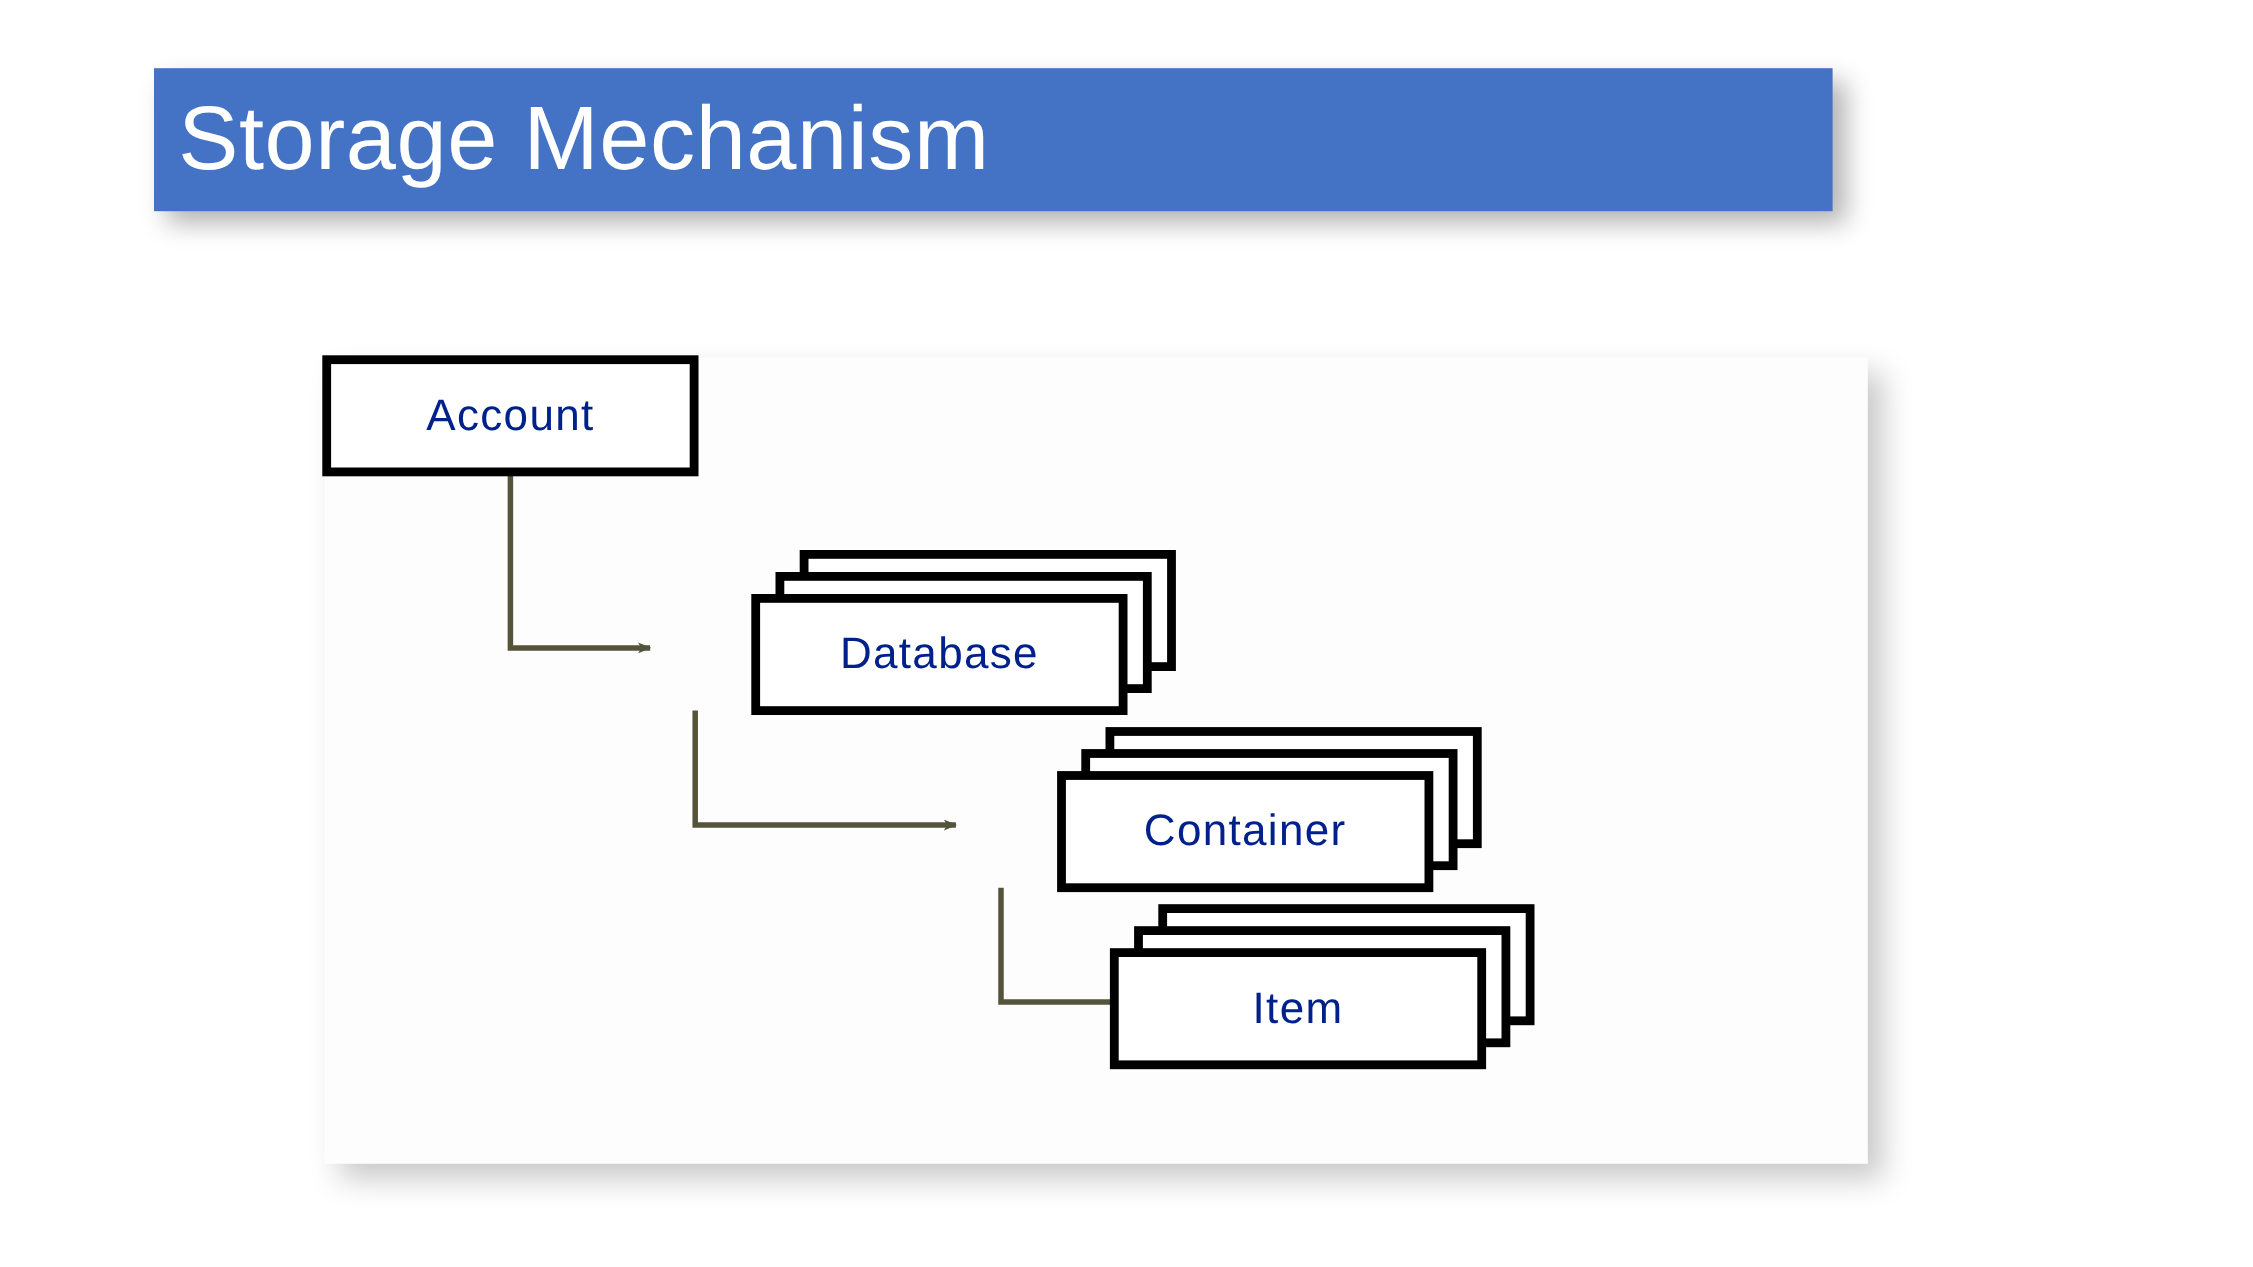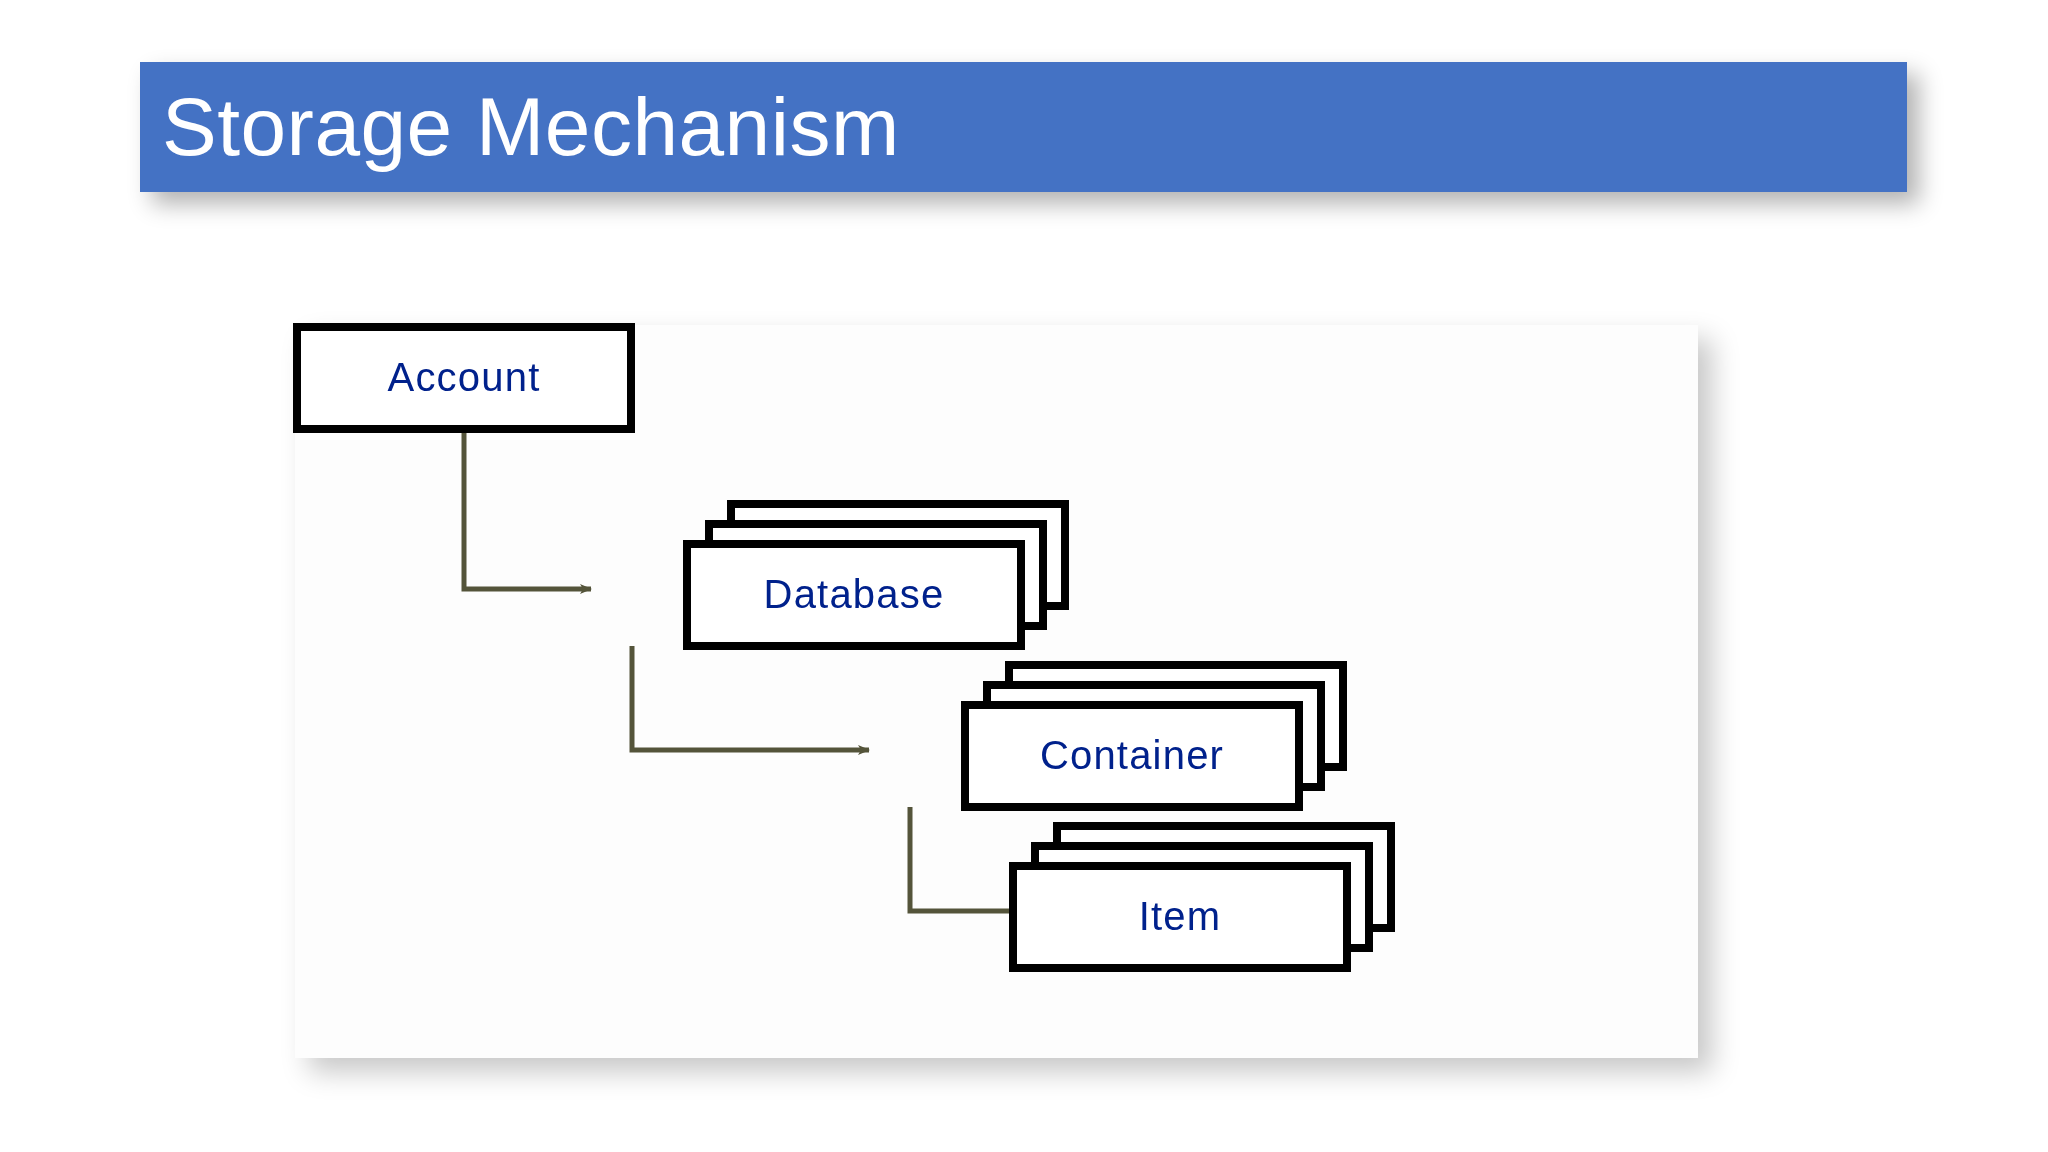--- a/index.html
+++ b/index.html
@@ -22,21 +22,21 @@
     width: 2048px;
     height: 1152px;
     background: #ffffff;
   }
 
   
   #title-bar {
     position: absolute;
     left: 140px;
     top: 62px;
-    width: 1767px;
+    width: 1526px;
     height: 130px;
     background: #4472c4;
     box-shadow: 12px 12px 22px rgba(0,0,0,0.30);
     box-sizing: border-box;
   }
   #title-text {
     position: absolute;
     left: 22px;
     top: 50%;
     transform: translateY(-50%);

